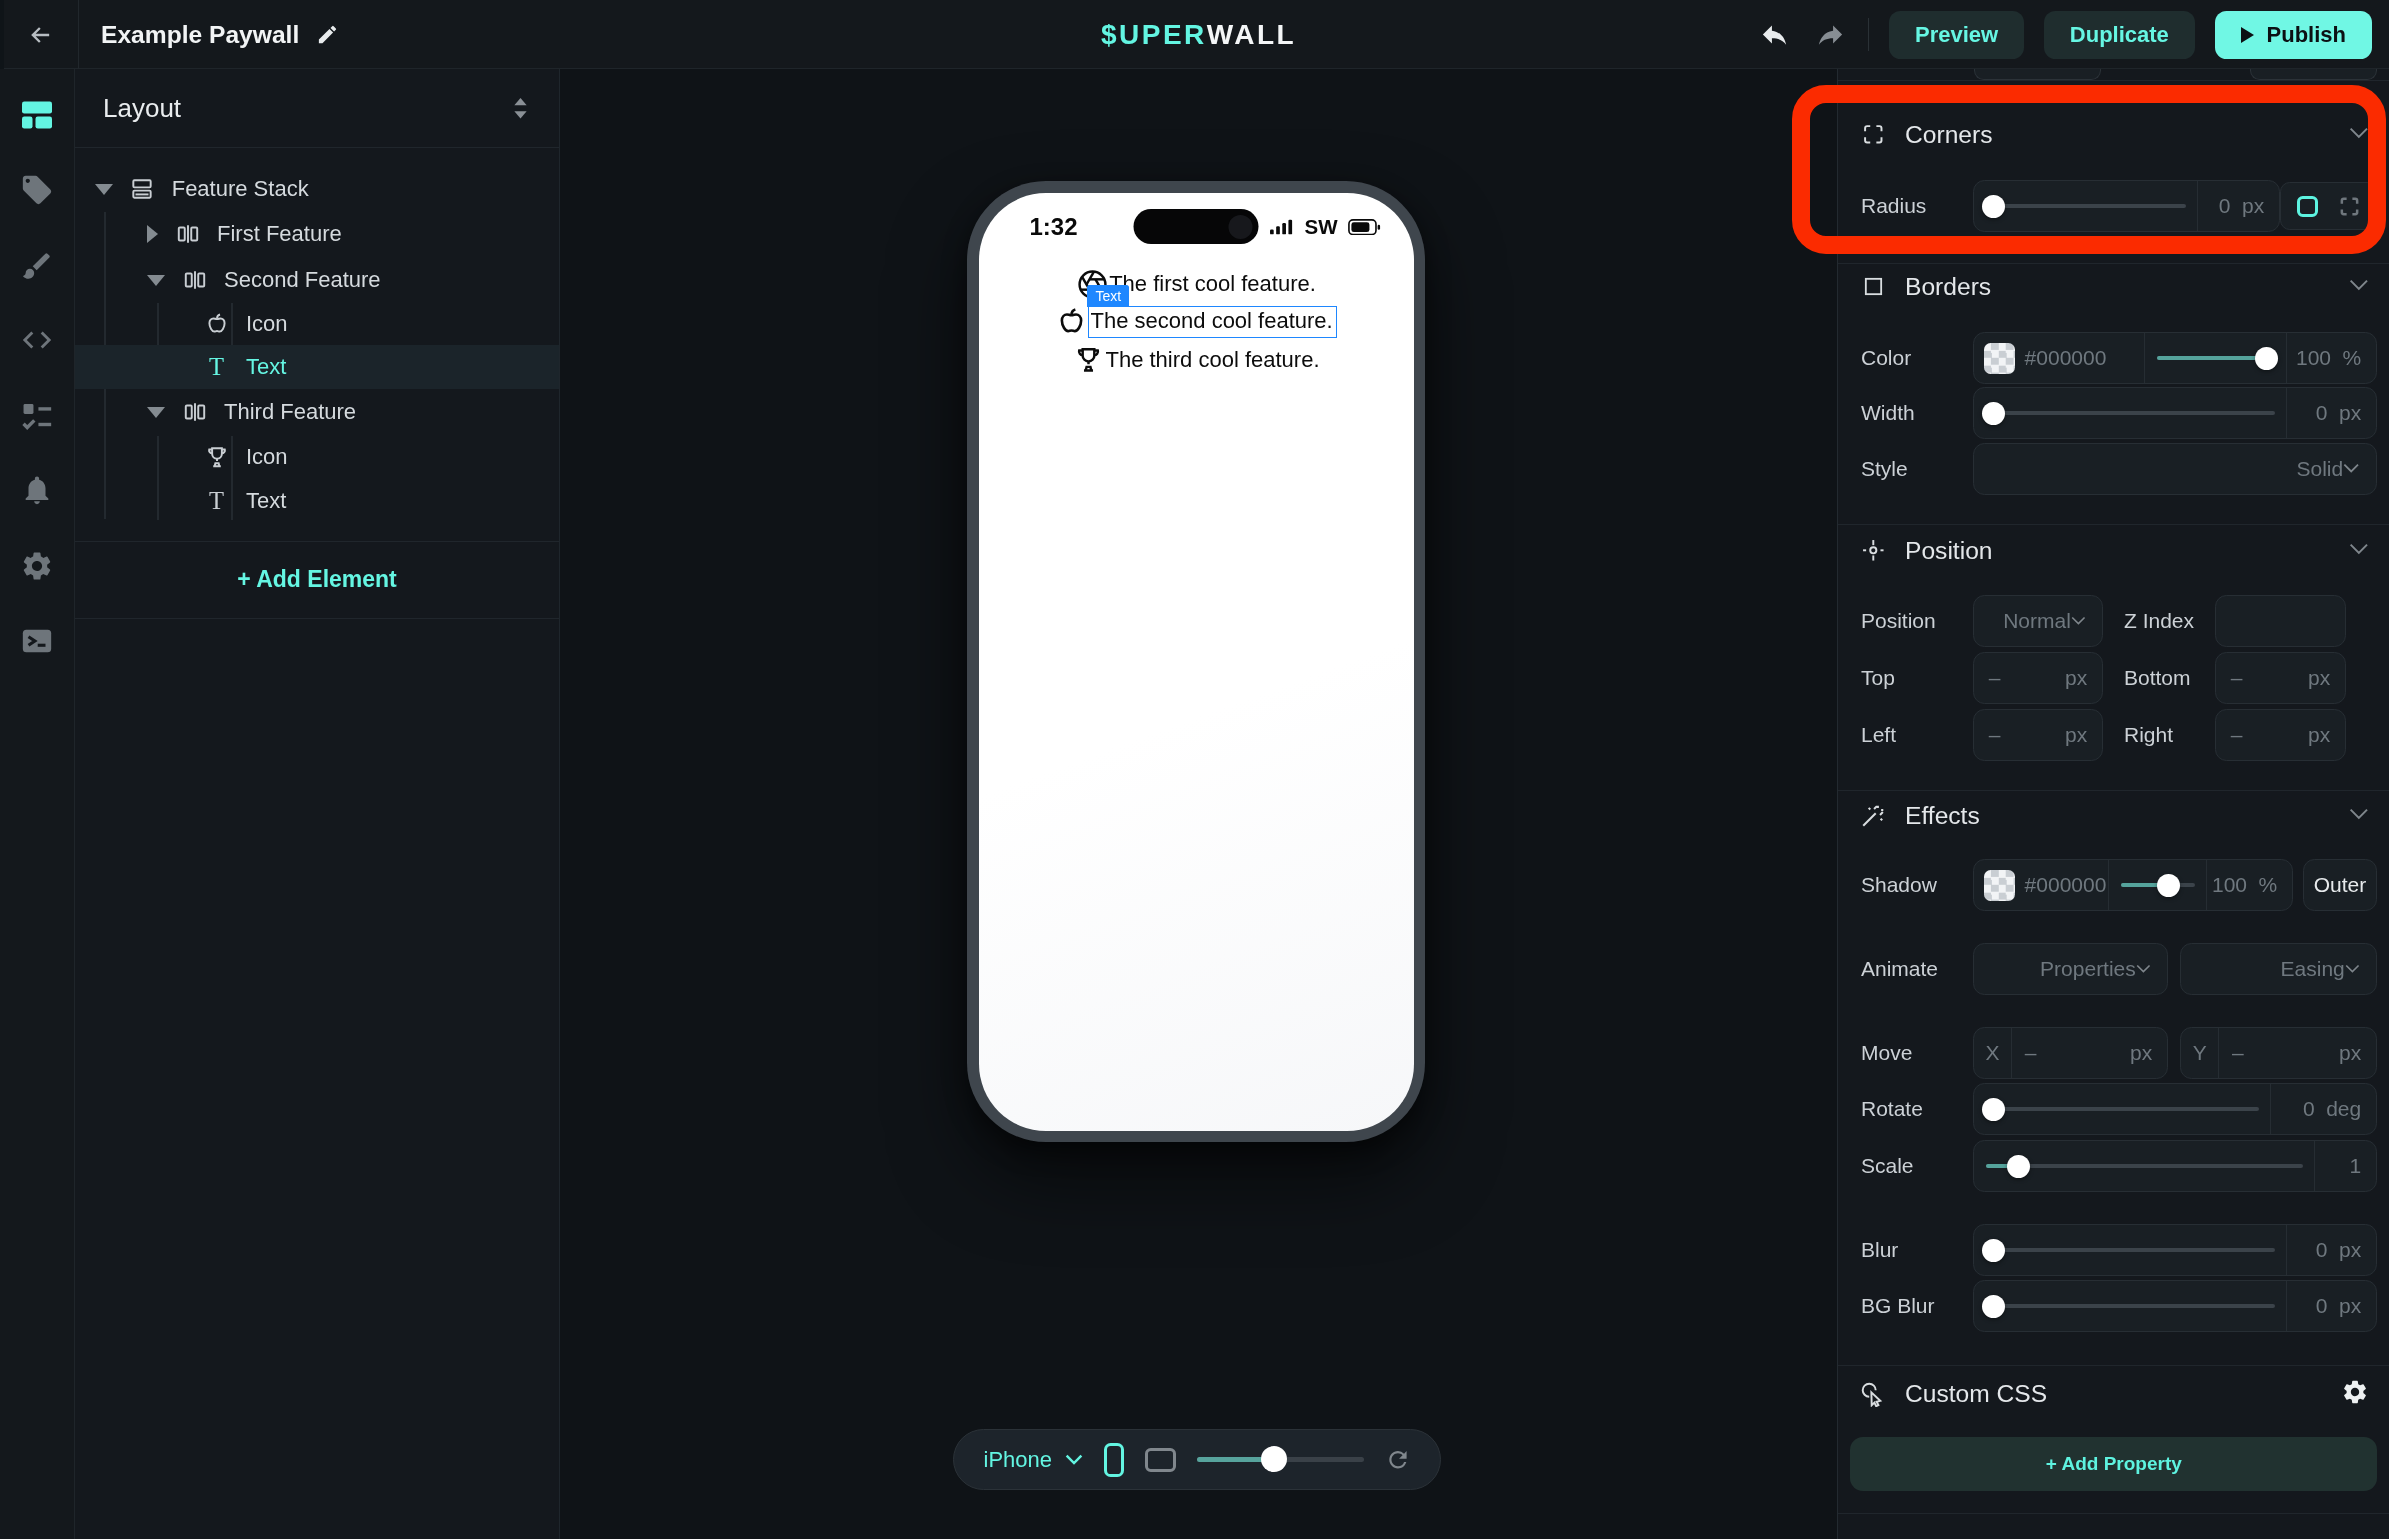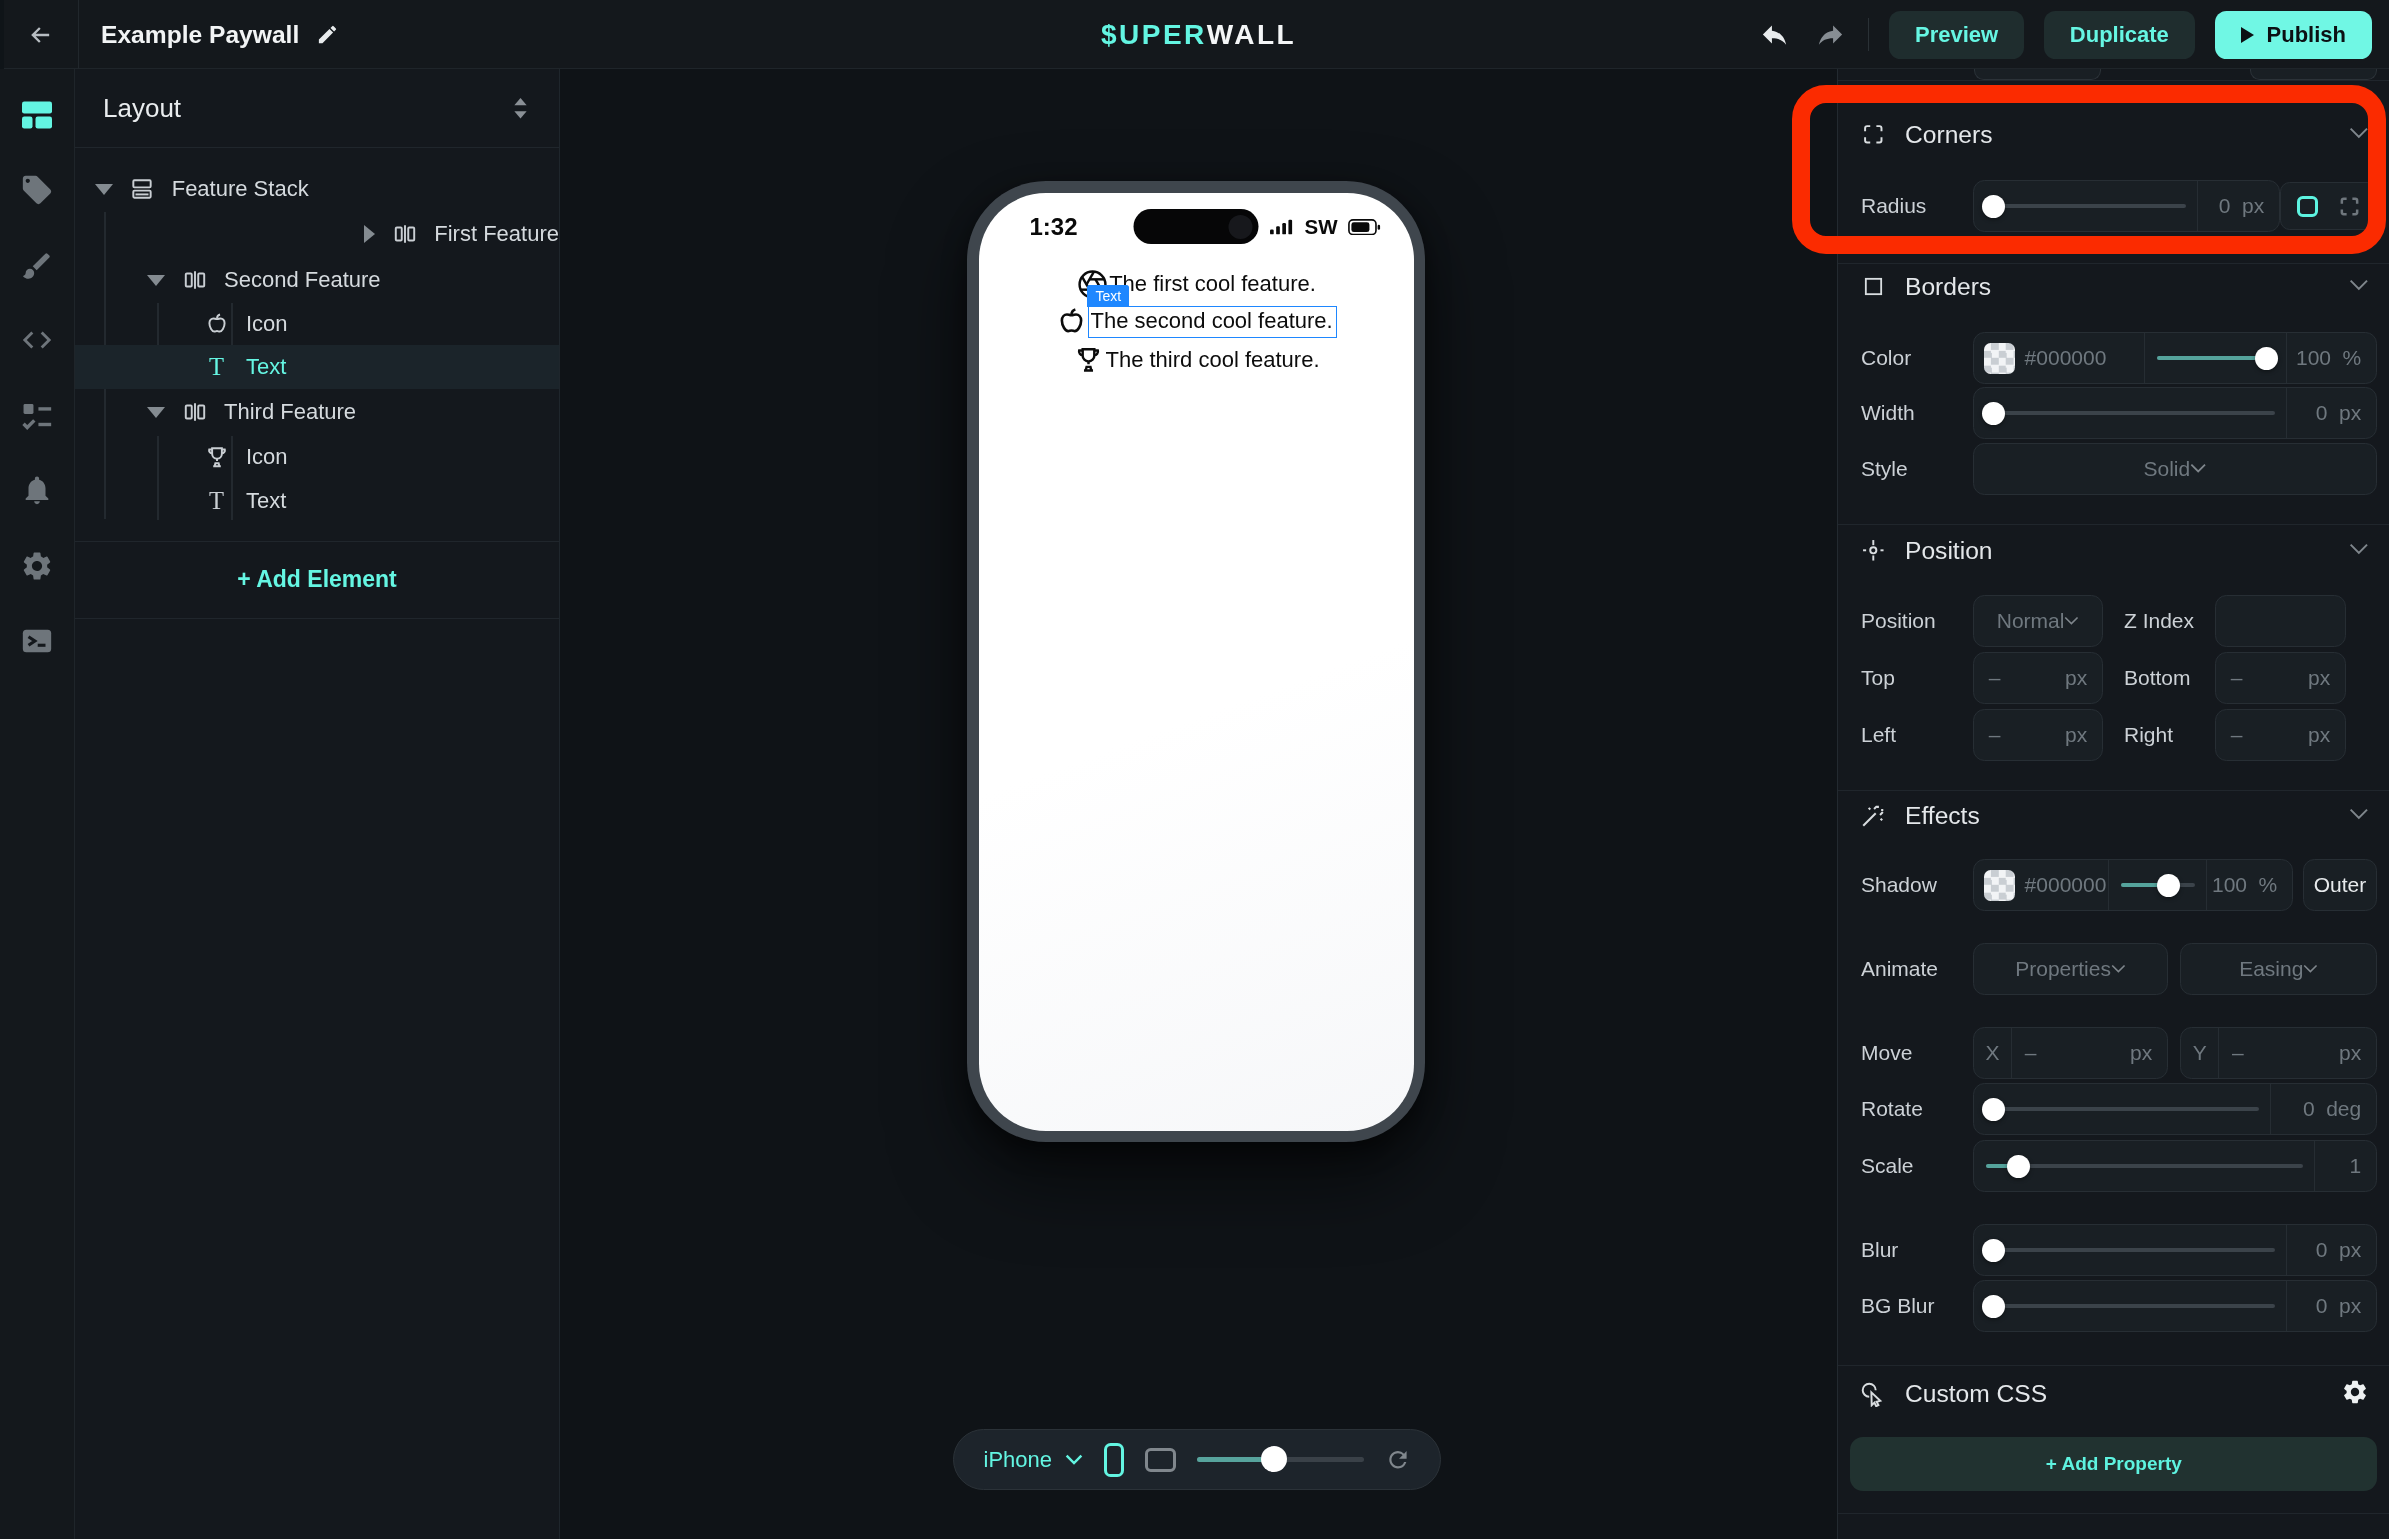--- a/index.html
+++ b/index.html
@@ -82,21 +82,21 @@
   .ctl { height:52px; background:#191f24; border:0.8px solid #272e34; border-radius:11.5px; display:flex; align-items:center; overflow:hidden; }
   .ctl .sep { width:0.8px; align-self:stretch; background:#262d33; }
   .muted { color:#6f787f; font-size:21px; }
   .valu { display:flex; align-items:center; justify-content:flex-end; gap:11.5px; padding:0 14.8px; }
   .slider { position:relative; height:100%; }
   .slider .tr { position:absolute; left:11.5px; right:11.5px; top:50%; height:4.1px; margin-top:-2.5px; background:#3b434a; border-radius:2.5px; }
   .slider .fl { position:absolute; left:11.5px; top:50%; height:4.1px; margin-top:-2.5px; background:#55a39c; border-radius:2.5px; }
   .slider .kn { position:absolute; top:50%; margin-top:-11.5px; width:23px; height:23px; background:#fff; border-radius:50%; box-shadow:0 1.6px 4.1px rgba(0,0,0,.4); cursor:pointer; }
   .swatch { width:31px; height:31px; border-radius:6.6px; margin:0 9.8px 0 9.8px; flex:none; cursor:pointer;
             background:#fff; background-image:conic-gradient(#c9ced3 0 25%,#f2f4f6 0 50%,#c9ced3 0 75%,#f2f4f6 0); background-size:14.8px 14.8px; }
-  .dd { display:flex; align-items:center; justify-content:center; padding:0 16.4px; cursor:pointer; }
+  .dd { display:flex; align-items:center; justify-content:flex-end; padding:0 16.4px; cursor:pointer; }
   .toggle2 { height:48px; background:#191f24; border:0.8px solid #272e34; border-radius:9.8px; display:flex; align-items:center; gap:6.6px; padding:0 8.2px; }
   .tgl { width:36px; height:36px; display:flex; align-items:center; justify-content:center; cursor:pointer; }
   .sq-cy { width:21px; height:21px; border:3.3px solid #5df3e0; border-radius:5.7px; }
   .outerbtn { height:52px; border:0.8px solid #272e34; background:#191f24; border-radius:11.5px; color:#e7eaec; font-size:21px; display:flex; align-items:center; justify-content:center; cursor:pointer; }
   .addprop { position:absolute; left:12.3px; top:1368px; width:527px; height:54px; background:#213230; border-radius:13px; color:#5ef3e0; font-size:19px; font-weight:bold; display:flex; align-items:center; justify-content:center; cursor:pointer; }
 
   
   .redbox { position:absolute; left:1792px; top:85px; width:594px; height:169px; border:18px solid #fb2b00; border-radius:34px; z-index:40; pointer-events:none; }
 </style>
 </head>
@@ -211,21 +211,21 @@
       <span class="tic">
         <svg width="26" height="26" viewBox="0 0 24 24" fill="none" stroke="currentColor" stroke-width="1.8">
             <rect x="4" y="4" width="16" height="6.5" rx="1"></rect>
             <rect x="4" y="13.5" width="16" height="6.5" rx="1"></rect>
             <line x1="6" y1="17" x2="18" y2="17"></line>
           </svg>
       </span>
       <span>Feature Stack</span>
     </div>
 
-    <div class="trow" style="top:143px; padding-left:72px;justify-content:flex-end;">
+    <div class="trow" style="top:143px; padding-left:72px;">
       <span class="arr right"></span>
       <span class="tic">
         <svg width="26" height="26" viewBox="0 0 24 24" fill="none" stroke="currentColor" stroke-width="1.8">
             <rect x="3.5" y="6" width="5.5" height="12" rx="1"></rect>
             <line x1="12" y1="4" x2="12" y2="20"></line>
             <rect x="15" y="6" width="5.5" height="12" rx="1"></rect>
           </svg>
       </span>
       <span>First Feature</span>
     </div>

